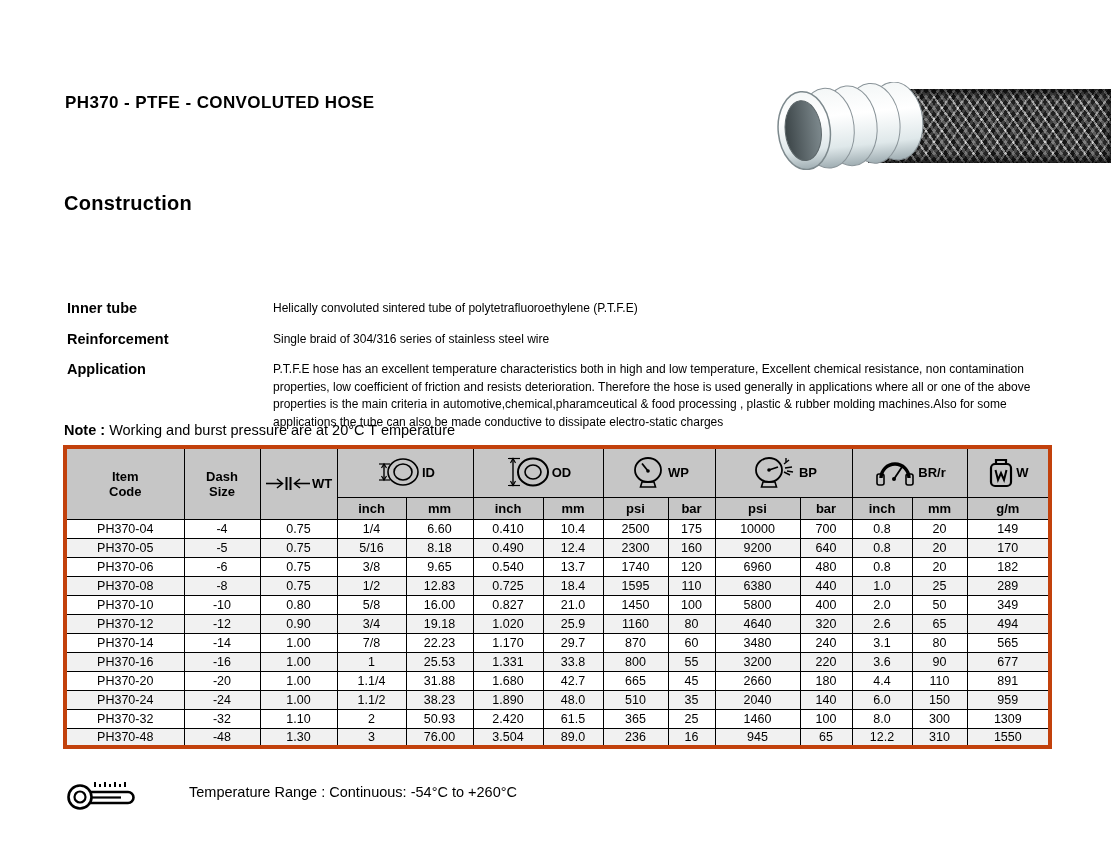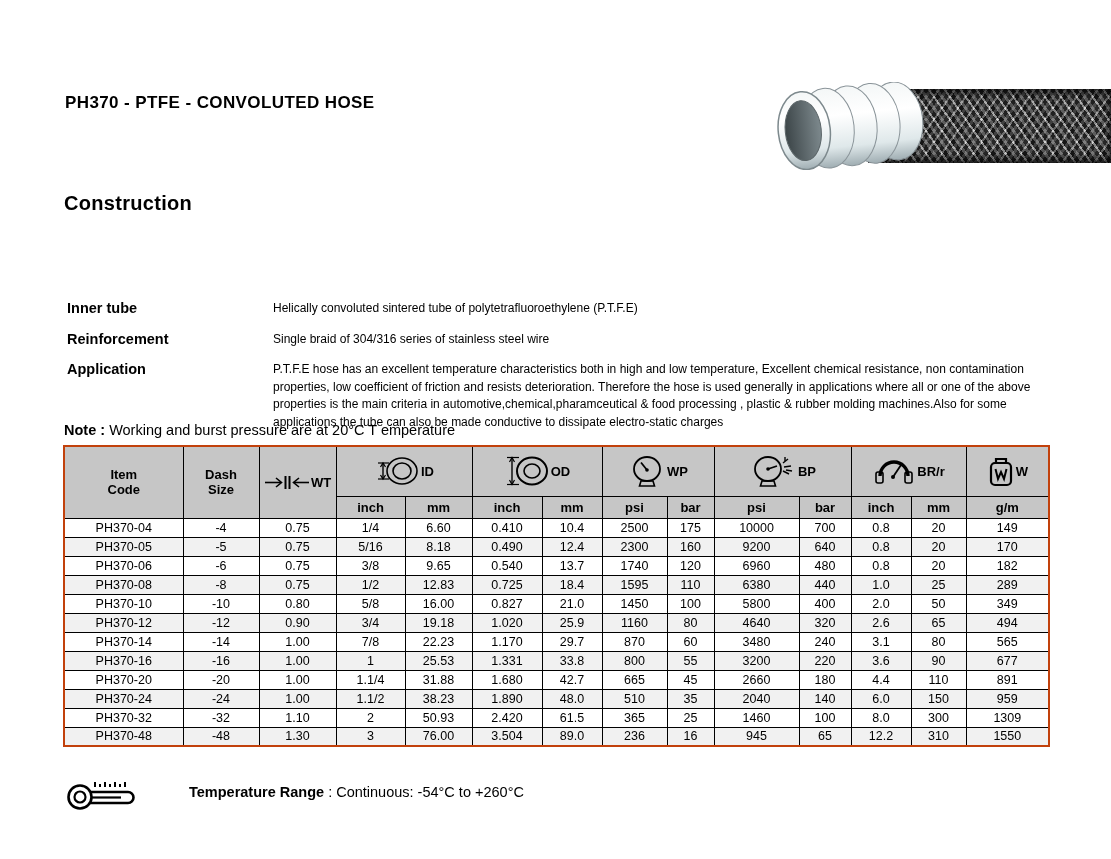--- a/index.html
+++ b/index.html
@@ -41,42 +41,42 @@
   .construction-text  { flex:1; font-size:12px; line-height:17.5px; }
 
   
   .note { position:absolute; left:64px; top:422px; font-size:14.5px; }
   .note b { font-weight:bold; }
 
   
   table.spec {
     position:absolute; left:63px; top:445px; width:985px;
     border-collapse:collapse; table-layout:fixed;
-    border:2px solid #c2410c;
+    border:4px solid #c2410c;
   }
   table.spec th, table.spec td {
     border:1px solid #000; text-align:center; vertical-align:middle;
     overflow:hidden;
   }
   table.spec thead th { background:#c6c6c6; font-size:13px; font-weight:bold; }
   th.group { height:50px; }
   th.unit  { height:22px; }
   th .th-label { display:block; white-space:pre-line; line-height:15px; }
   th .icon-wrap { display:flex; flex-direction:row; align-items:center; justify-content:center; gap:1px; }
   table.spec tbody td { height:19px; font-size:12.5px; background:#ffffff; }
   table.spec tbody tr:nth-child(even) td { background:#f1f1f1; }
 
   
   .footer {
     position:absolute; left:65px; top:770px;
     display:flex; align-items:center;
   }
   .footer .thermo { flex:0 0 auto; }
   .footer .footer-text { margin-left:48px; font-size:14.5px; }
-  .footer .footer-text b { font-weight:bold; }
+  .footer .footer-text b { font-weight:normal; }
 
   svg .ln { stroke:#000; fill:none; }
 </style>
 </head>
 <body>
 
 <h1 class="page-title">PH370 - PTFE - CONVOLUTED HOSE</h1>
 
 <div class="hose">
   <div class="braid"></div>

